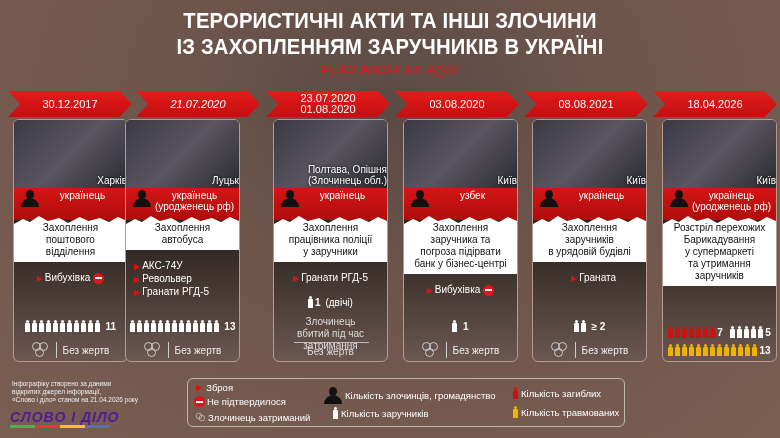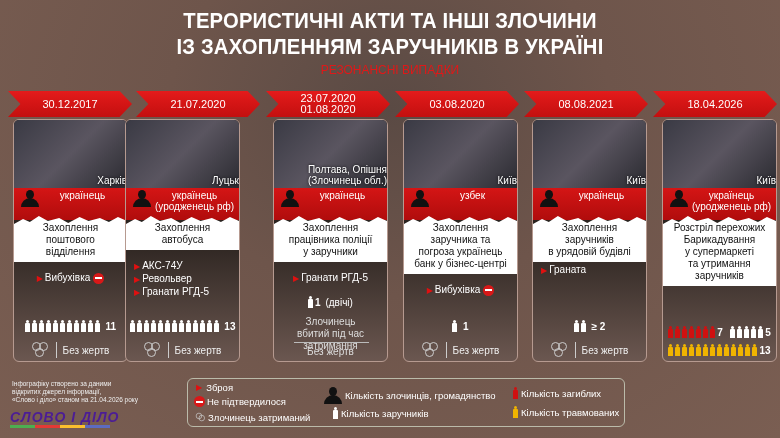--- a/index.html
+++ b/index.html
@@ -122,21 +122,21 @@
       <span class="cuffs">
           <span style="left:0;top:0"></span>
           <span style="left:7px;top:0"></span>
           <span style="left:3px;top:6px"></span>
         </span>
       <span class="sep"></span>
       <span>Без жертв</span>
       </div>
     </div>
     <div class="date-bar" style="left:136px;width:124px;">
-    <div class="chev" style="left:0;width:124px;flex-direction:column;">
+    <div class="chev" style="left:0;width:124px;flex-direction:column;font-style:italic;">
       <span>21.07.2020</span>
 
     </div>
     </div>
     <div class="card" style="left:125px">
     <div class="photo">
       <div class="city">
         <div>Луцьк</div>
 
       </div>
@@ -227,21 +227,21 @@
         <span class="avatar"></span>
         <div style="text-align:center;flex:1;padding-right:4px;">
           <div>узбек</div>
 
         </div>
       </div>
     </div>
     <div class="white">
       <div>Захоплення</div>
         <div>заручника та</div>
-        <div>погроза українець</div>
+        <div>погроза підірвати</div>
         <div>банк у бізнес-центрі</div>
     </div>
       <div class="weap" style="top:164px;padding-left:0px;text-align:center">
     <div><span class="tri">▶</span><span>Вибухівка</span><span class="nope"></span></div>
   </div>
       <div class="people" style="top:200px"><span class="fig" style="color:#fff"></span>&nbsp;<span>1</span></div>
       <div class="victims" style="top:222px">
       <span class="cuffs">
           <span style="left:0;top:0"></span>
           <span style="left:7px;top:0"></span>
@@ -271,21 +271,21 @@
           <div>українець</div>
 
         </div>
       </div>
     </div>
     <div class="white">
       <div>Захоплення</div>
         <div>заручників</div>
         <div>в урядовій будівлі</div>
     </div>
-      <div class="weap" style="top:144px;padding-left:8px;">
+      <div class="weap" style="top:152px;padding-left:8px;text-align:center">
     <div><span class="tri">▶</span><span>Граната</span></div>
   </div>
       <div class="people" style="top:200px"><span class="fig" style="color:#fff"></span><span class="fig" style="color:#fff"></span>&nbsp;<span>≥ 2</span></div>
       <div class="victims" style="top:222px">
       <span class="cuffs">
           <span style="left:0;top:0"></span>
           <span style="left:7px;top:0"></span>
           <span style="left:3px;top:6px"></span>
         </span>
       <span class="sep"></span>

